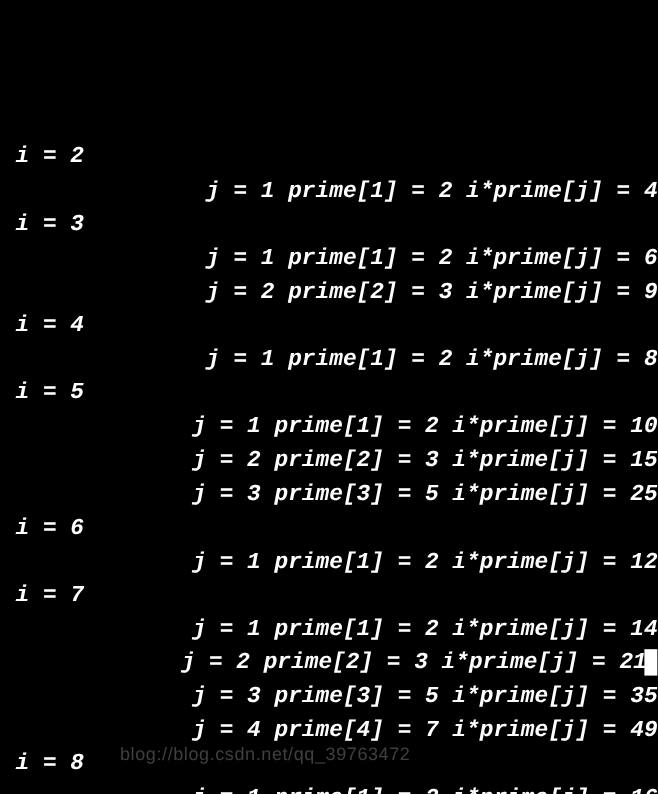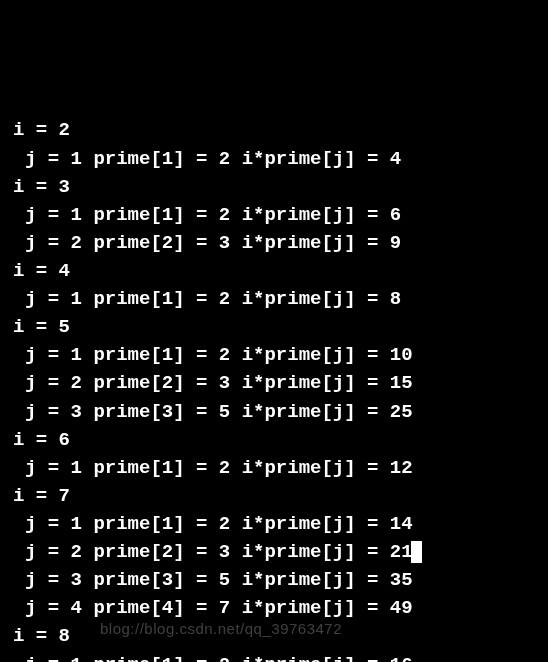--- a/index.html
+++ b/index.html
@@ -16,26 +16,28 @@
       line-height: 1.48;
       padding: 4px 0 4px 8px;
       width: 548px;
       height: 662px;
       overflow: hidden;
       position: relative;
       white-space: pre;
     }
     .line {
       display: block;
+      font-style: italic;
     }
     .line-outer {
       padding-left: 5px;
     }
     .line-inner {
       padding-left: 17px;
+      text-align: right;
     }
     .cursor {
       display: inline-block;
       width: 11px;
       height: 22px;
       background-color: #ffffff;
       vertical-align: text-bottom;
       margin-left: -2px;
     }
     .watermark {

